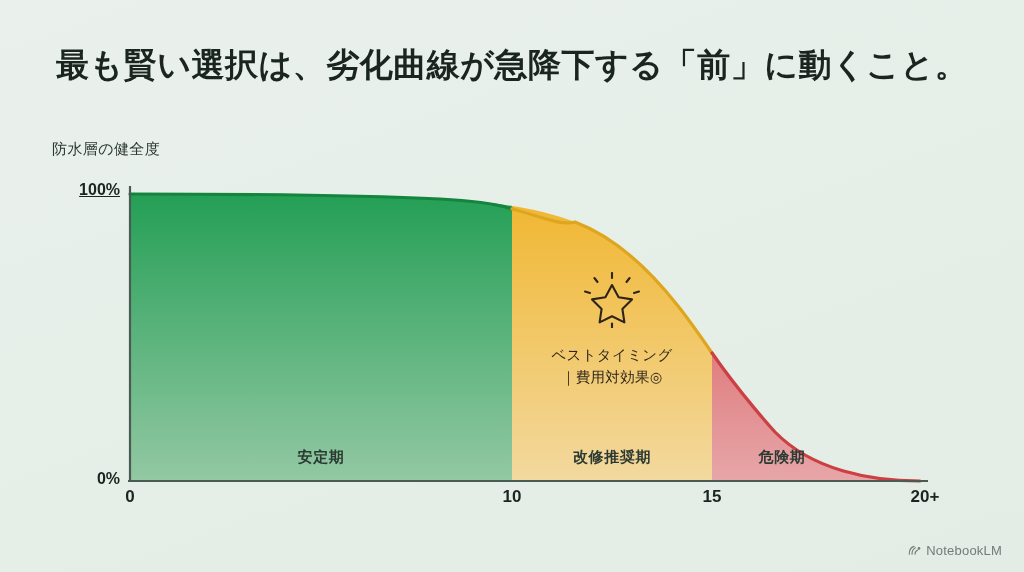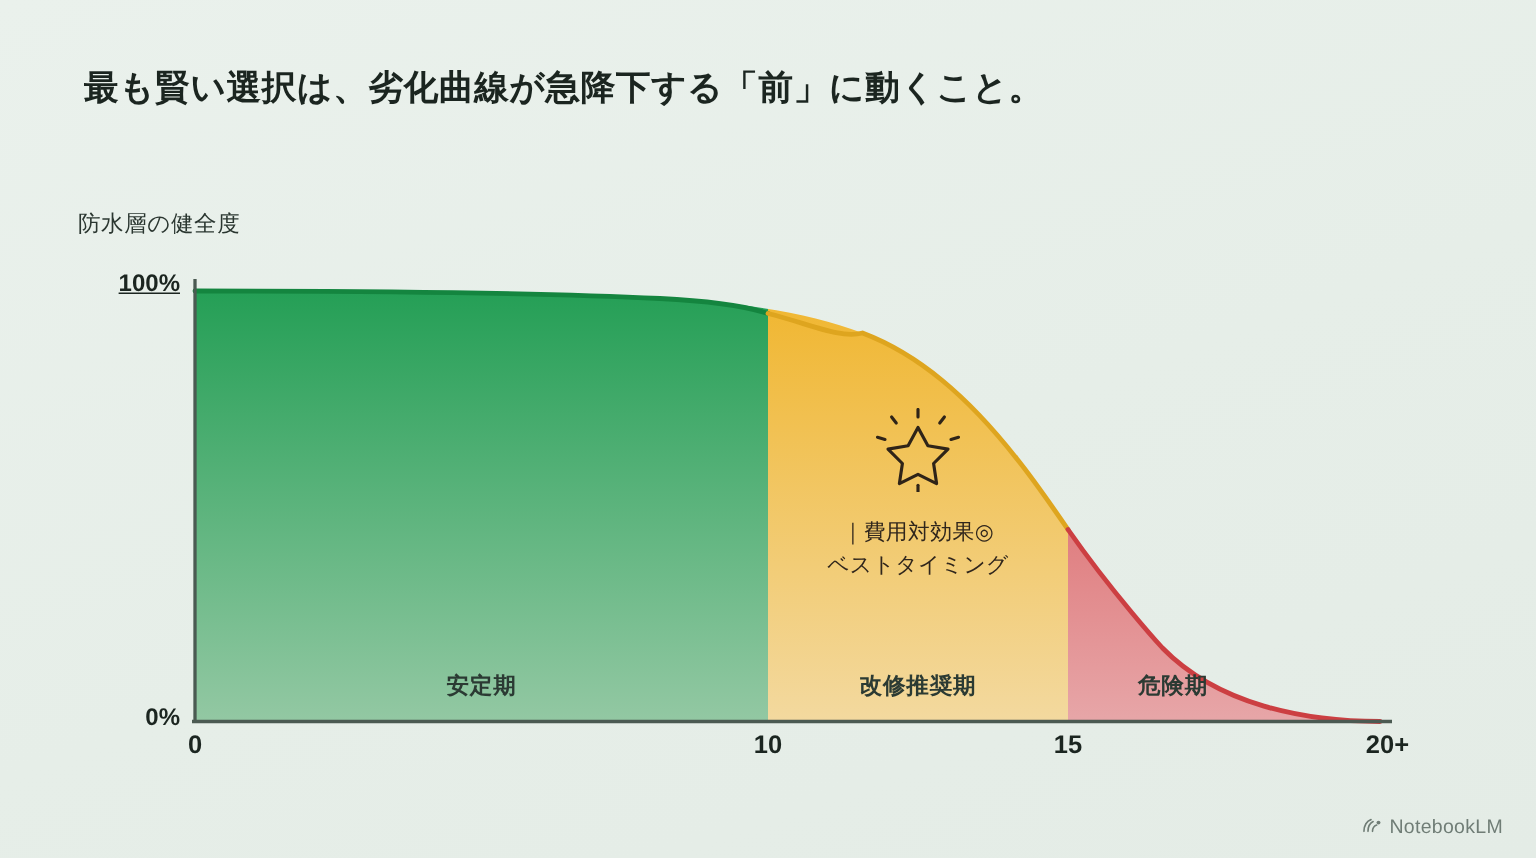--- a/index.html
+++ b/index.html
@@ -25,21 +25,21 @@
     height: 572px;
     background: linear-gradient(160deg, #eaf1ec 0%, #e6eee8 55%, #e4ece6 100%);
   }
 
   
   #title {
     position: absolute;
     left: 56px;
     top: 44px;
     width: 920px;
-    font-size: 23px;
+    font-size: 33px;
     line-height: 1.28;
     font-weight: 700;
     letter-spacing: 0.5px;
     color: #1b2520;
     white-space: nowrap;
   }
 
   
   #chart {
     position: absolute;
@@ -223,22 +223,22 @@
           <path d="M30 13 L36.6 25.2 L50 27.4 L40.4 37 L42.4 50.4 L30 44.2
                    L17.6 50.4 L19.6 37 L10 27.4 L23.4 25.2 Z"></path>
           <path d="M30 6 L30 1"></path>
           <path d="M44.5 10 L47.6 6"></path>
           <path d="M15.5 10 L12.4 6"></path>
           <path d="M52 21 L57 19.5"></path>
           <path d="M8 21 L3 19.5"></path>
           <path d="M30 51.5 L30 55.5"></path>
         </svg>
       </span>
+      <span class="ln">ベストタイミング</span>
       <span class="ln">｜費用対効果◎</span>
-      <span class="ln">ベストタイミング</span>
     </div>
 
   </div>
 
   <div id="watermark">
     <span>
       <svg width="13" height="11" viewBox="0 0 13 11" fill="none" stroke="#5c6a63" stroke-width="1.1" stroke-linecap="round">
         <path d="M1.3 9.2 C1.3 5.4 3.2 2.2 6 1.4"></path>
         <path d="M4 9.2 C4 6.2 5.4 3.7 7.4 2.7"></path>
         <path d="M7 9.2 C7 7.2 8.2 5.6 9.8 5"></path>

